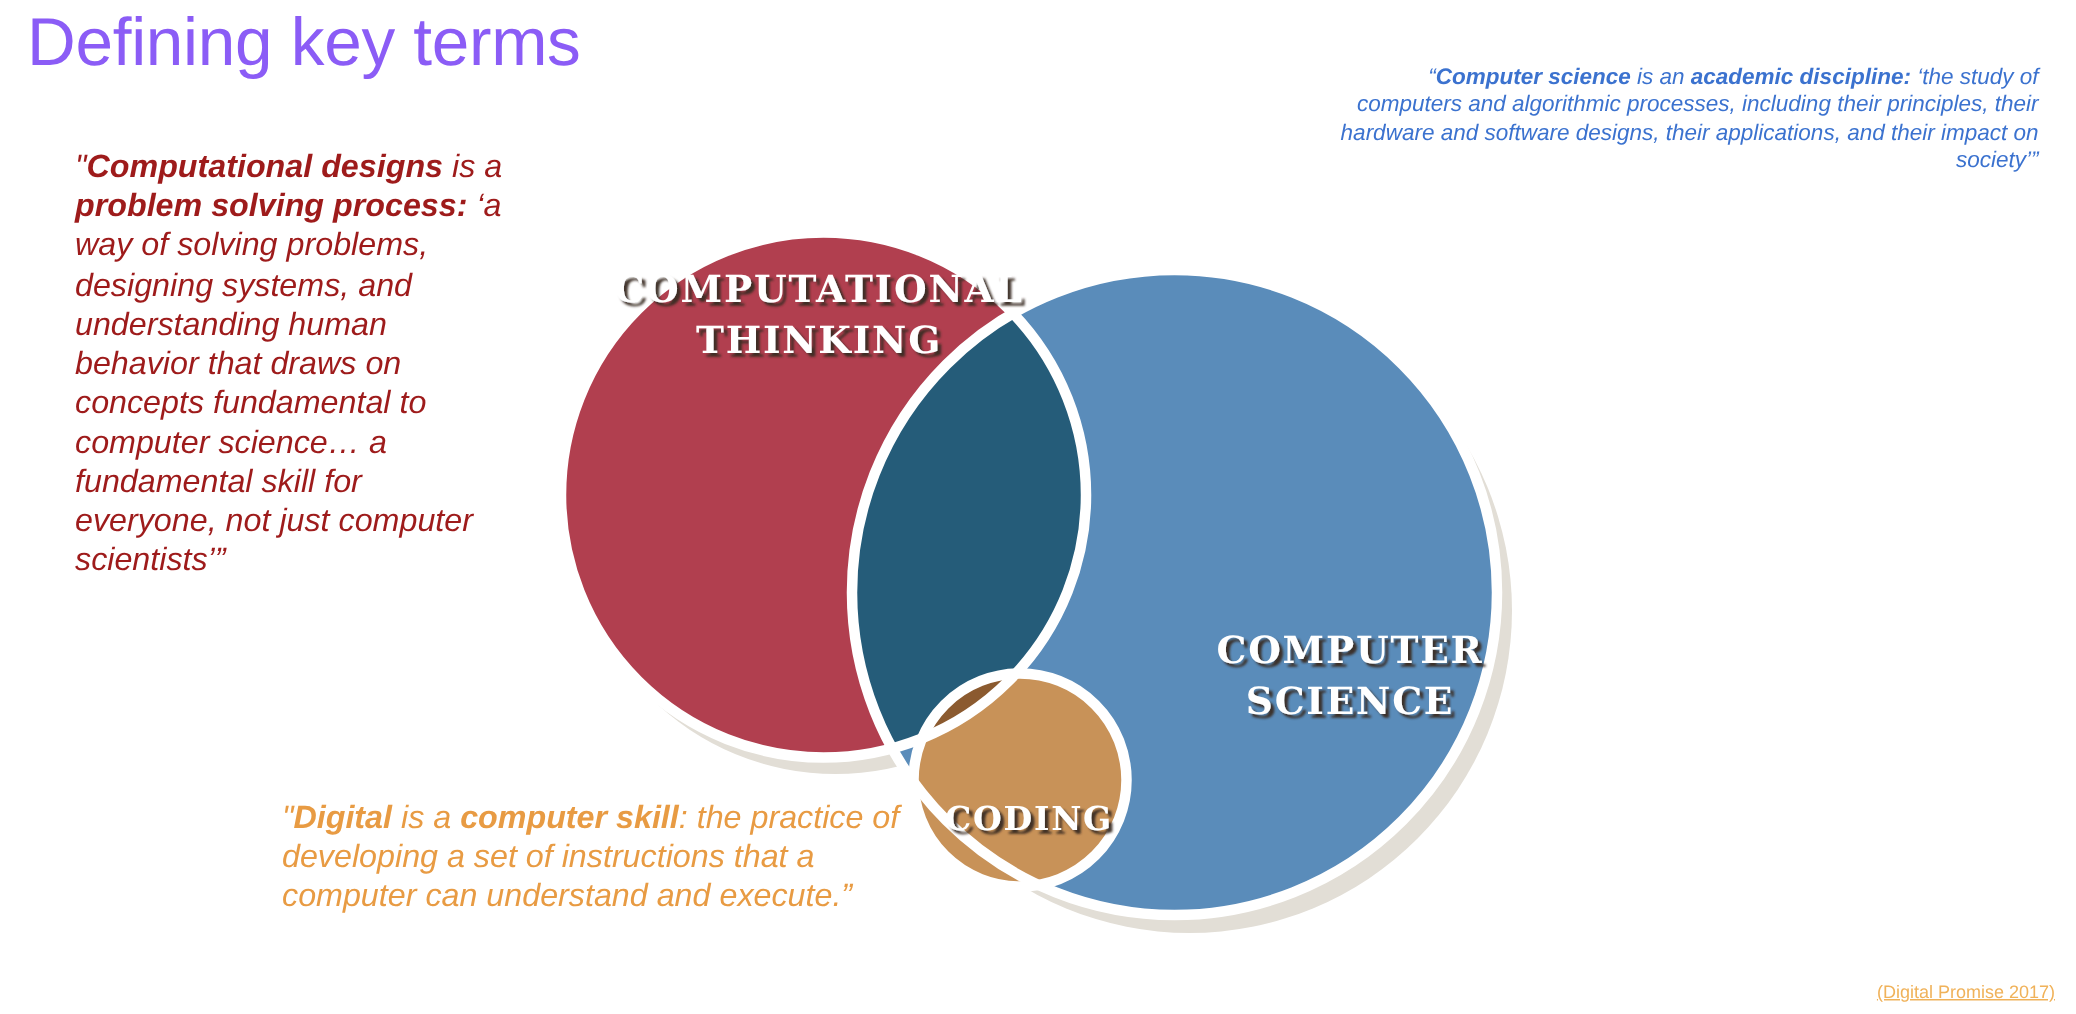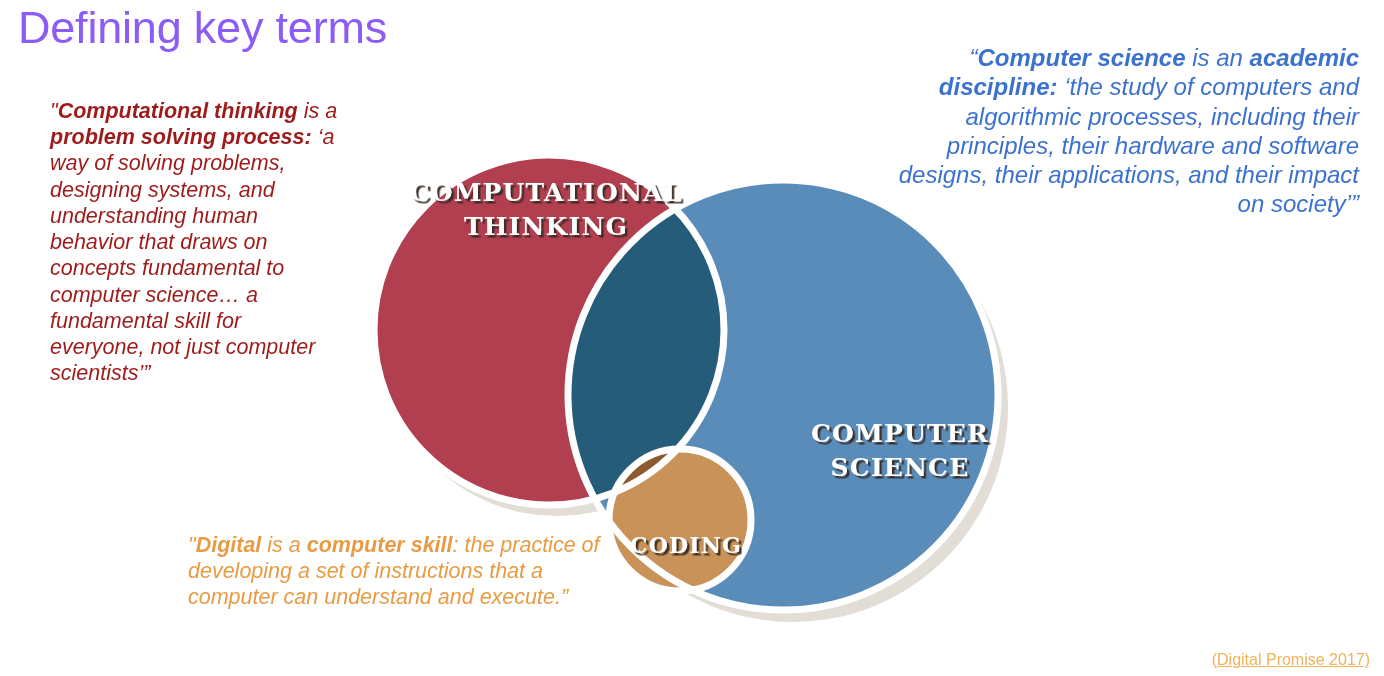--- a/index.html
+++ b/index.html
@@ -60,40 +60,40 @@
     top: 98px;
     width: 290px;
     font-size: 21.5px;
     color: #9e1b1b;
     text-align: left;
   }
   #quote-computer-science {
     right: 25px;
     top: 43px;
     width: 470px;
-    font-size: 24px;
+    font-size: 15px;
     color: #3b72cf;
     text-align: right;
   }
   #quote-coding {
     left: 188px;
     top: 532px;
     width: 420px;
     font-size: 21.5px;
     color: #e89b43;
     text-align: left;
   }
 
   
   #citations {
     position: absolute;
     right: 14px;
     bottom: 6px;
     text-align: center;
-    font-size: 16px;
+    font-size: 12px;
     color: #f0b25a;
     line-height: 1.33;
   }
   #citations a {
     color: #f0b25a;
     text-decoration: underline;
     display: block;
     cursor: pointer;
   }
 </style>
@@ -154,21 +154,21 @@
       <text class="venn-label" x="216" y="180" font-size="25">THINKING</text>
 
       <text class="venn-label" x="570" y="387" font-size="25">COMPUTER</text>
       <text class="venn-label" x="570" y="421" font-size="25">SCIENCE</text>
 
       <text class="venn-label" x="356" y="498" font-size="22">CODING</text>
     </g>
   </svg>
 </div>
 
-<div id="quote-computational-thinking" class="quote"><span>"</span><b>Computational thinking</b><span> is a </span><b>problem solving process:</b><span>  ‘a way of solving problems, designing systems, and understanding human behavior that draws on concepts fundamental to computer science… a fundamental skill for everyone, not just computer scientists’”</span></div>
+<div id="quote-computational-thinking" class="quote"><span>"</span><b>Computational designs</b><span> is a </span><b>problem solving process:</b><span>  ‘a way of solving problems, designing systems, and understanding human behavior that draws on concepts fundamental to computer science… a fundamental skill for everyone, not just computer scientists’”</span></div>
 
 <div id="quote-computer-science" class="quote"><span>“</span><b>Computer science</b><span> is an </span><b>academic discipline:</b><span>  ‘the study of computers and algorithmic processes, including their principles, their hardware and software designs, their applications, and their impact on society’”</span></div>
 
 <div id="quote-coding" class="quote"><span>"</span><b>Digital</b><span> is a </span><b>computer skill</b><span>:  the practice of developing a set of instructions that a computer can understand and execute.”</span></div>
 
 <div id="citations">
   <a>(Digital Promise 2017)</a>
 </div>
 
 </body></html>

